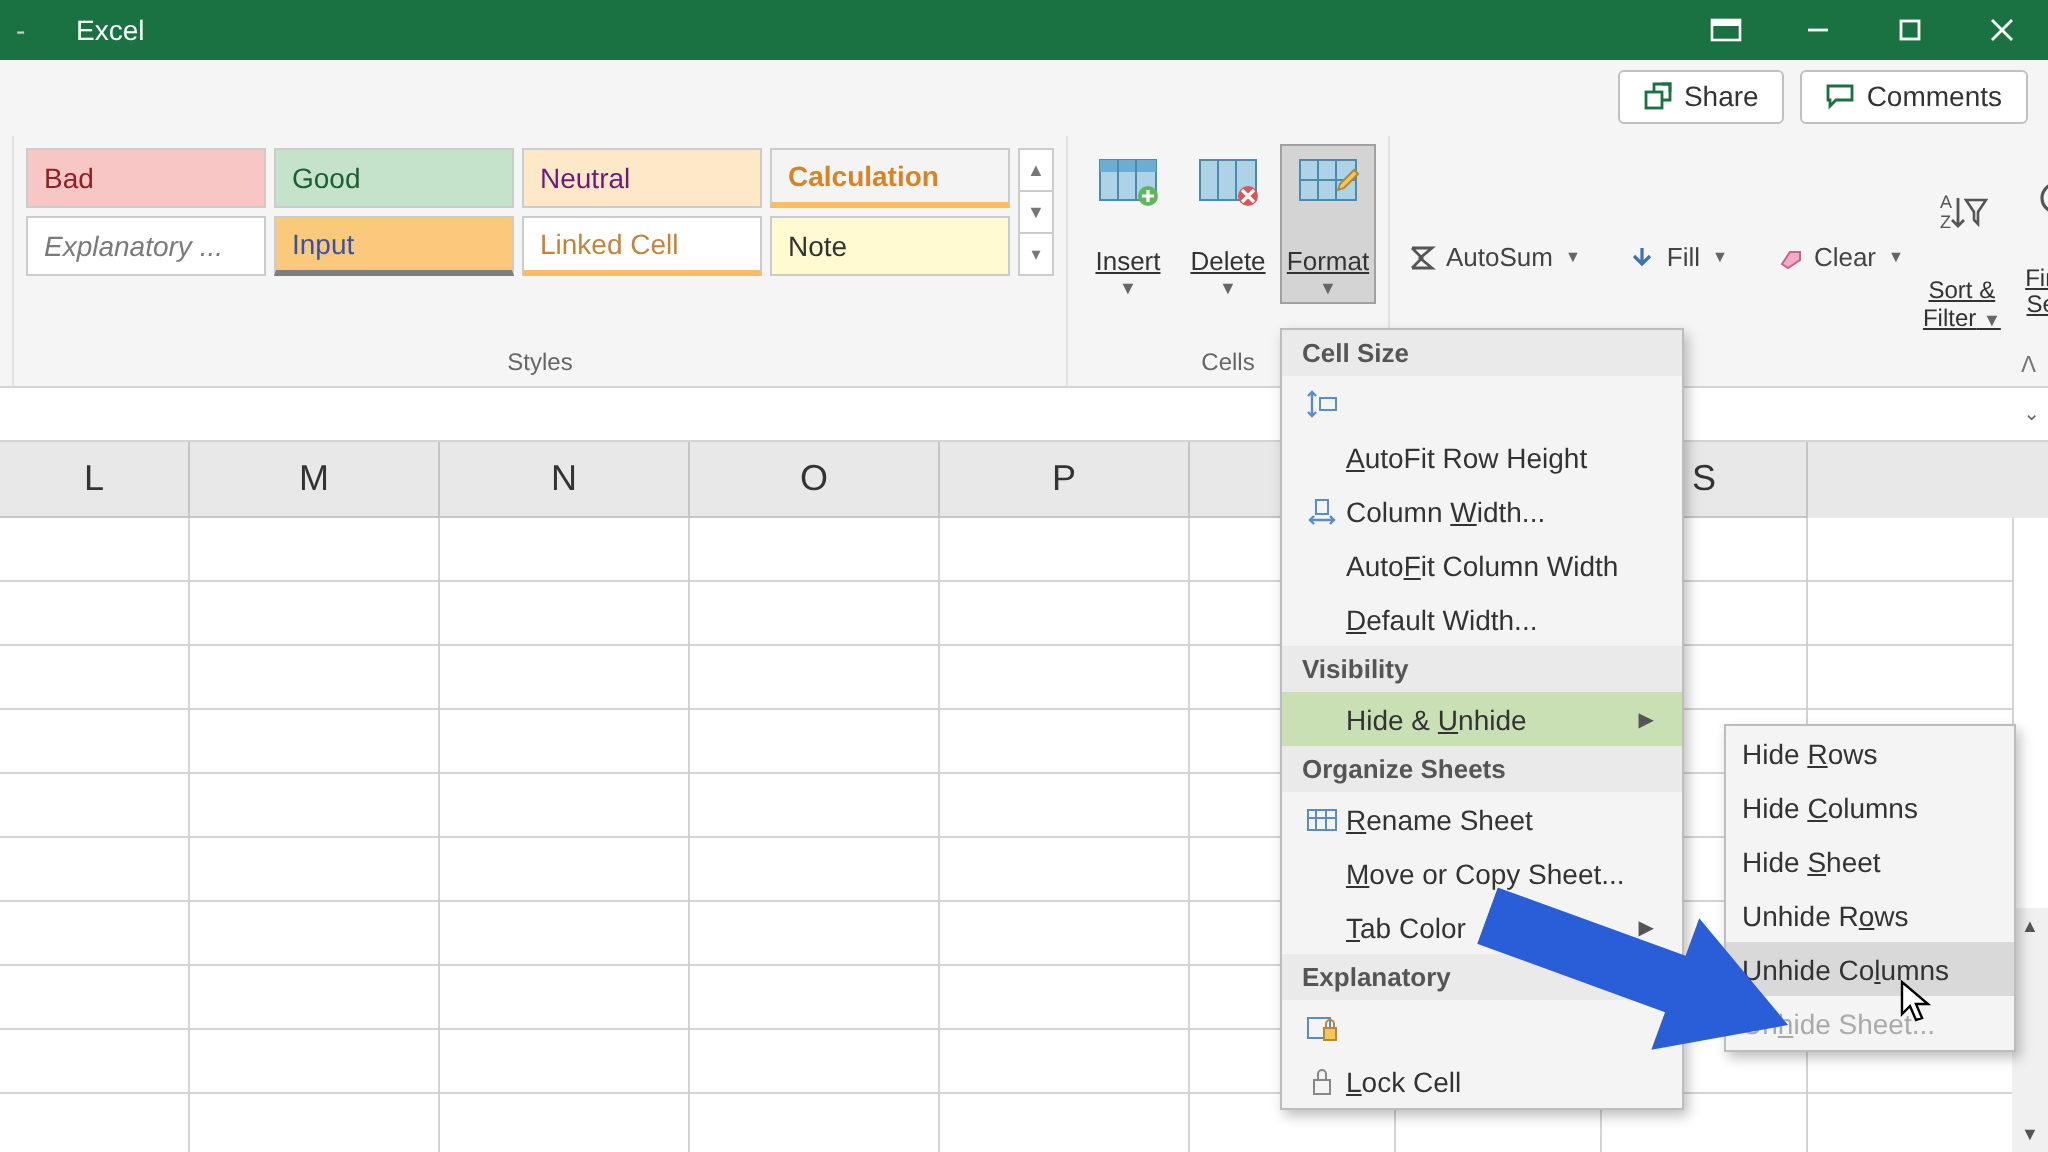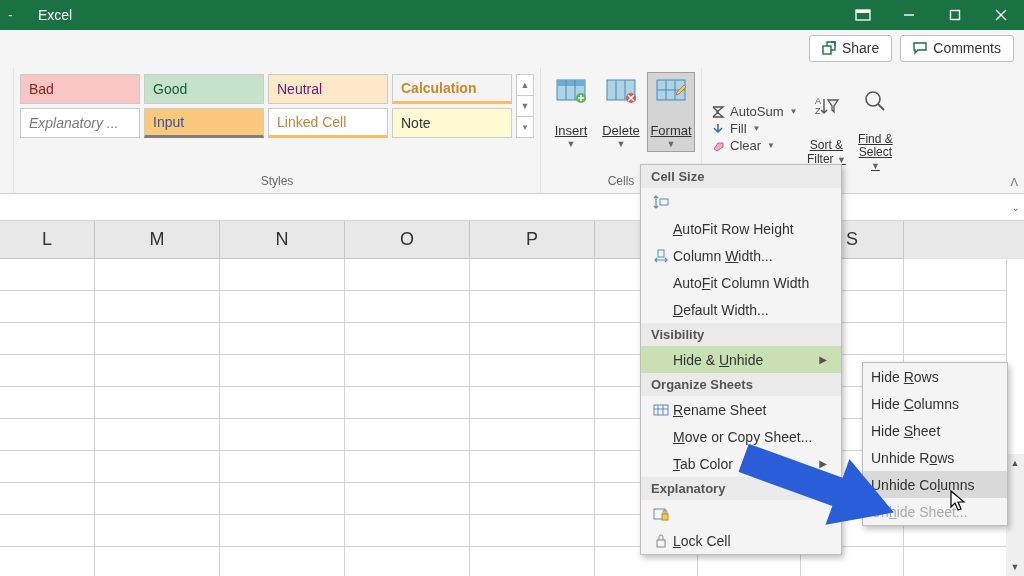--- a/index.html
+++ b/index.html
@@ -39,21 +39,21 @@
 .styles-dd div:last-child { border-bottom: none; }
 
 .cells-group .group-body { gap: 2px; padding-top: 4px; }
 .bigbtn { width: 48px; display: flex; flex-direction: column; align-items: center; padding: 2px; font-size: 13px; color: #333; border: 1px solid transparent; }
 .bigbtn .ico { width: 32px; height: 32px; display: flex; align-items: center; justify-content: center; }
 .bigbtn .lbl { margin-top: 16px; text-decoration: underline; }
 .bigbtn .arr { font-size: 9px; color: #666; margin-top: 1px; }
 .bigbtn.active { background: #d4d4d4; border-color: #a0a0a0; }
 
 .editing-group .group-body { gap: 3px; padding-top: 4px; align-items: center; }
-.edit-col { display: flex; flex-direction: column; gap: 0; }
+.edit-col { display: flex; flex-direction: row; gap: 18px; }
 .smallbtn { display: flex; align-items: center; gap: 4px; padding: 1px 3px; font-size: 13px; color: #444; }
 .smallbtn .arr { font-size: 8px; color: #666; margin-left: 2px; }
 .smallbtn svg { width: 15px; height: 14px; }
 
 .collapse-btn { position: absolute; right: 6px; bottom: 4px; font-size: 11px; color: #777; }
 
 .formula-area { height: 27px; border-bottom: 1px solid #d4d4d4; background: #fff; position: relative; }
 .formula-dd { position: absolute; right: 4px; top: 50%; transform: translateY(-50%); font-size: 10px; color: #666; }
 
 .sheet { position: relative; background: #fff; }

